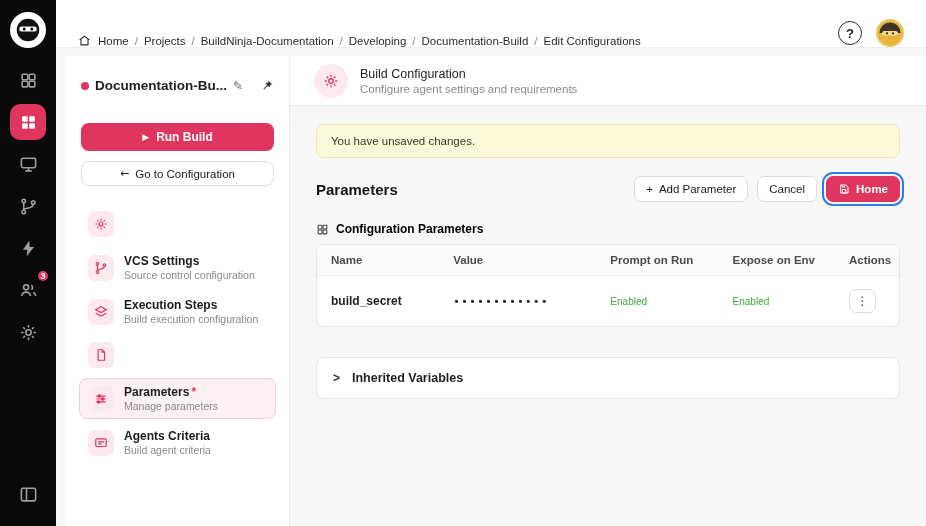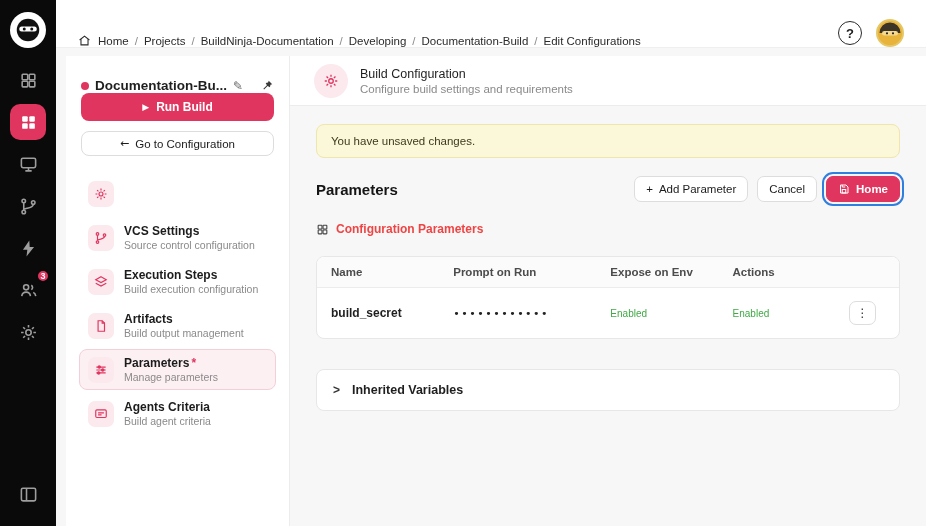--- a/index.html
+++ b/index.html
@@ -28,21 +28,21 @@
   .home-ic{width:13px;height:13px;color:#2b2b2b;margin-right:1px}
   .topbar-right{display:flex;align-items:center;gap:14px}
   .help-btn{width:24px;height:24px;border-radius:50%;border:1.7px solid #2b2b2b;background:#fff;font-size:13px;font-weight:bold;display:flex;align-items:center;justify-content:center;cursor:pointer;color:#1c1c1c}
   .avatar{width:28px;height:28px;border-radius:50%;overflow:hidden;border:2px solid #e6c766;cursor:pointer;background:#e8b33b}
   .avatar svg{width:100%;height:100%}
 
   .body{flex:1;display:flex;min-height:0;padding:8px 0 0 10px;background:#f7f7f7}
 
   
   .sidebar{width:224px;background:#fff;border-right:1px solid #ececec;padding:16px 13px;flex-shrink:0;display:flex;flex-direction:column}
-  .sb-title-row{display:flex;align-items:center;gap:6px;margin:6px 2px 0}
+  .sb-title-row{display:flex;align-items:center;gap:6px;margin:6px 2px 30px}
   .status-dot{width:8px;height:8px;border-radius:50%;background:#e0355e;flex-shrink:0}
   .sb-title{font-weight:bold;font-size:13.5px;white-space:nowrap}
   .pencil{color:#666;font-size:12px;cursor:pointer;font-family:"DejaVu Sans",sans-serif}
   .pin-btn{margin-left:auto;color:#3a3a3a;cursor:pointer;background:none;border:none}
   .pin-btn svg{width:14px;height:14px}
   .run-btn{background:#e0355e;color:#fff;border:none;border-radius:8px;height:28px;font-weight:bold;font-size:12px;display:flex;align-items:center;justify-content:center;gap:7px;cursor:pointer;margin:0 2px 10px;width:calc(100% - 4px)}
   .play-ic{font-size:9px;font-family:"DejaVu Sans",sans-serif}
   .goto-btn{background:#fff;border:1px solid #ddd;border-radius:8px;height:25px;font-size:11.5px;color:#1c1c1c;display:flex;align-items:center;justify-content:center;gap:6px;cursor:pointer;margin:0 2px 18px;width:calc(100% - 4px)}
   .arrow-ic{font-family:"DejaVu Sans",sans-serif;font-size:11px}
   .menu{display:flex;flex-direction:column;gap:3px}
@@ -64,21 +64,21 @@
   .mh-sub{font-size:11.5px;color:#8a8a8a;margin-top:2px}
   .main-scroll{padding:18px 26px 0;overflow:hidden}
   .banner{background:#fbf7d9;border:1px solid #efe6ae;border-radius:8px;padding:10px 14px;font-size:11.5px;color:#3f3a1e;margin-bottom:18px}
   .params-row{display:flex;align-items:center;margin-bottom:20px}
   .params-title{font-size:15px;font-weight:bold;color:#151515}
   .params-actions{margin-left:auto;display:flex;align-items:center;gap:9px}
   .btn{height:26px;border-radius:7px;font-size:11.5px;display:inline-flex;align-items:center;gap:6px;padding:0 11px;cursor:pointer}
   .btn-light{background:#fff;border:1px solid #ddd;color:#1c1c1c}
   .btn-primary{background:#e0355e;border:1px solid #e0355e;color:#fff;font-weight:bold;outline:2px solid #2f7fe0;outline-offset:2px}
   .btn-primary svg{width:12px;height:12px}
-  .group-label{display:flex;align-items:center;gap:7px;font-size:12px;font-weight:bold;margin-bottom:20px;color:#ef4444}
+  .group-label{display:flex;align-items:center;gap:7px;font-size:12px;font-weight:bold;margin-bottom:8px;color:#000000}
   .group-label svg{width:13px;height:13px;color:#444}
   .table-card{background:#fff;border:1px solid #e7e7e7;border-radius:8px;overflow:hidden;margin-bottom:30px}
   .t-head,.t-row{display:grid;grid-template-columns:21% 27% 21% 20% 11%;align-items:center}
   .t-head{background:#fbfbfb;border-bottom:1px solid #ececec;font-size:11.5px;font-weight:bold;color:#4c4c4c}
   .t-head > div{padding:9px 14px}
   .t-row{font-size:12px}
   .t-row > div{padding:13px 14px}
   .cell-name{font-weight:bold}
   .cell-value{letter-spacing:1.5px;color:#222;font-family:"DejaVu Sans",sans-serif;font-size:11px}
   .enabled{color:#3fa944;font-size:10px}
@@ -302,24 +302,20 @@
             <span class="mi-label">Execution Steps</span>
             <span class="mi-desc">Build execution configuration</span>
           </span>
         </div>
         <div class="menu-item">
           <span class="mi-icon">
               <svg>
                 <use href="#i-doc"></use>
               </svg>
             </span>
-          <span class="mi-text">
-            <span class="mi-label">Artifacts</span>
-            <span class="mi-desc">Build output management</span>
-          </span>
         </div>
         <div class="menu-item active">
           <span class="mi-icon">
               <svg>
                 <use href="#i-params"></use>
               </svg>
             </span>
           <span class="mi-text">
             <span class="mi-label"><span>Parameters</span><span class="req">*</span></span>
             <span class="mi-desc">Manage parameters</span>
@@ -341,21 +337,21 @@
 
     <main class="main">
       <div class="main-header">
         <span class="mh-icon">
             <svg>
               <use href="#i-gear"></use>
             </svg>
           </span>
         <div>
           <div class="mh-title">Build Configuration</div>
-          <div class="mh-sub">Configure build settings and requirements</div>
+          <div class="mh-sub">Configure agent settings and requirements</div>
         </div>
       </div>
 
       <div class="main-scroll">
         <div class="banner">You have unsaved changes.</div>
 
         <div class="params-row">
           <div class="params-title">Parameters</div>
           <div class="params-actions">
             <button class="btn btn-light">
@@ -375,20 +371,21 @@
         <div class="group-label">
           <svg>
               <use href="#i-grid-o"></use>
             </svg>
           <span>Configuration Parameters</span>
         </div>
 
         <div class="table-card">
           <div class="t-head">
             <div>Name</div>
+            <div>Value</div>
             <div>Prompt on Run</div>
             <div>Expose on Env</div>
             <div>Actions</div>
           </div>
           <div class="t-row">
             <div class="cell-name">build_secret</div>
             <div class="cell-value">••••••••••••</div>
             <div class="enabled">Enabled</div>
             <div class="enabled">Enabled</div>
             <div>

